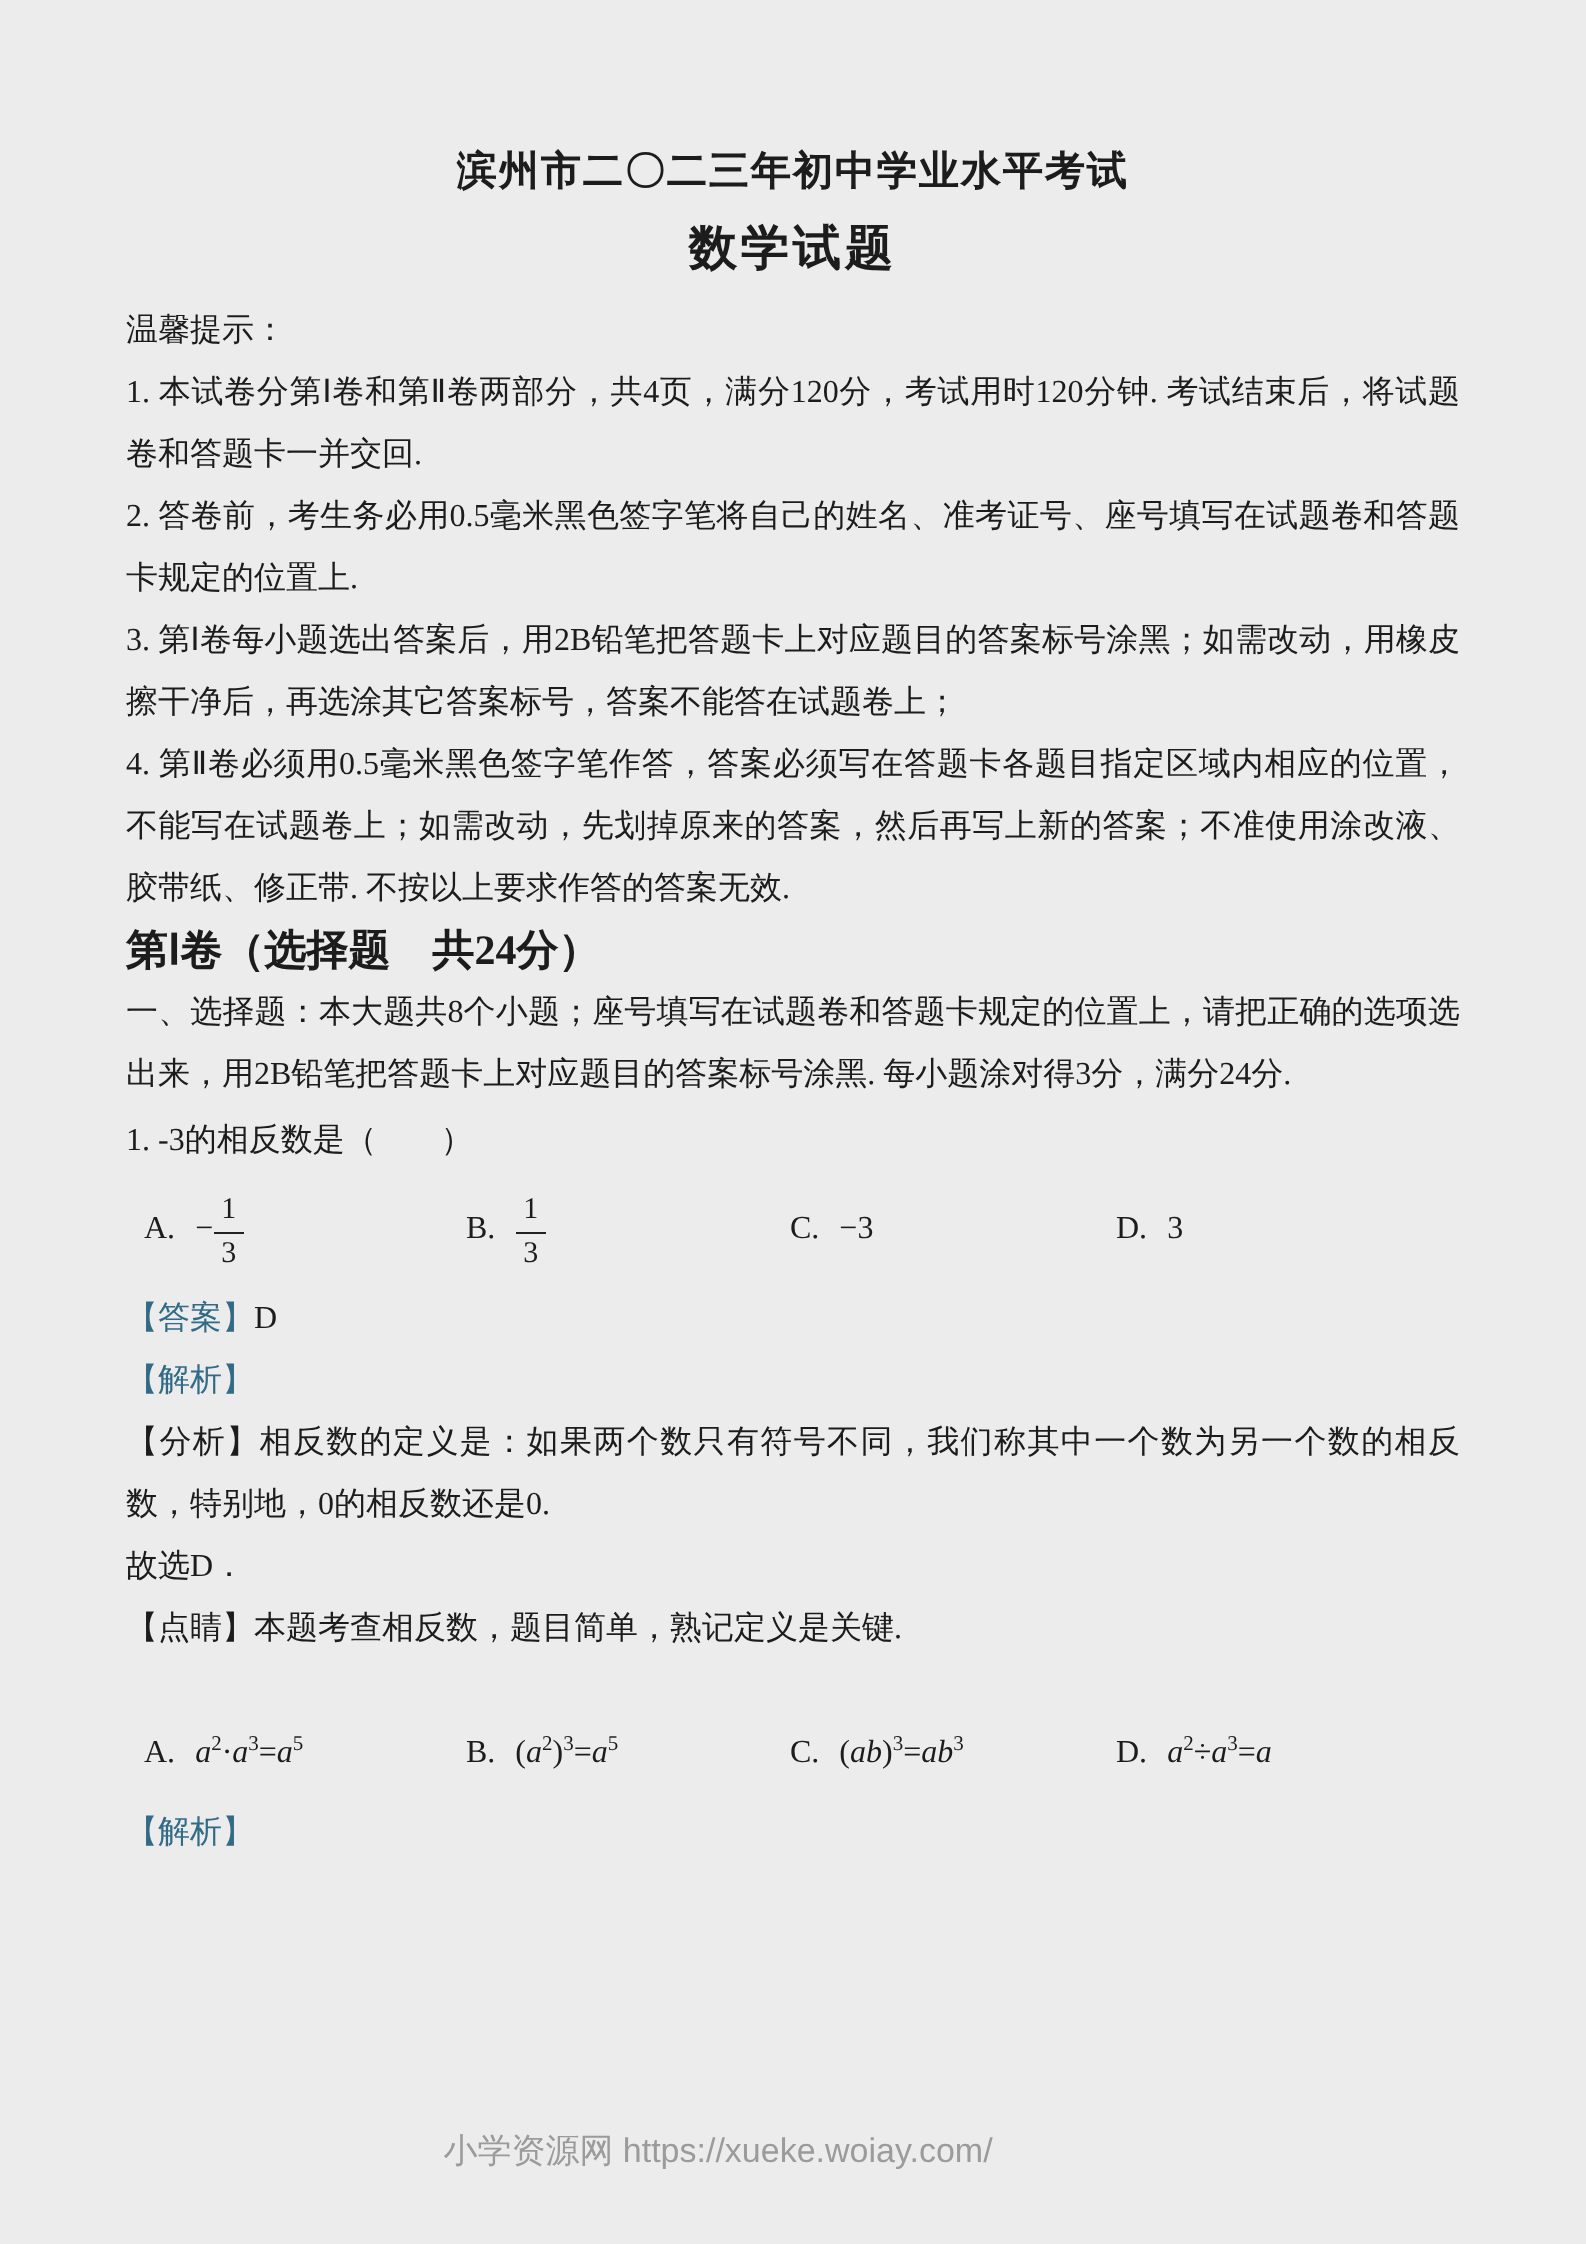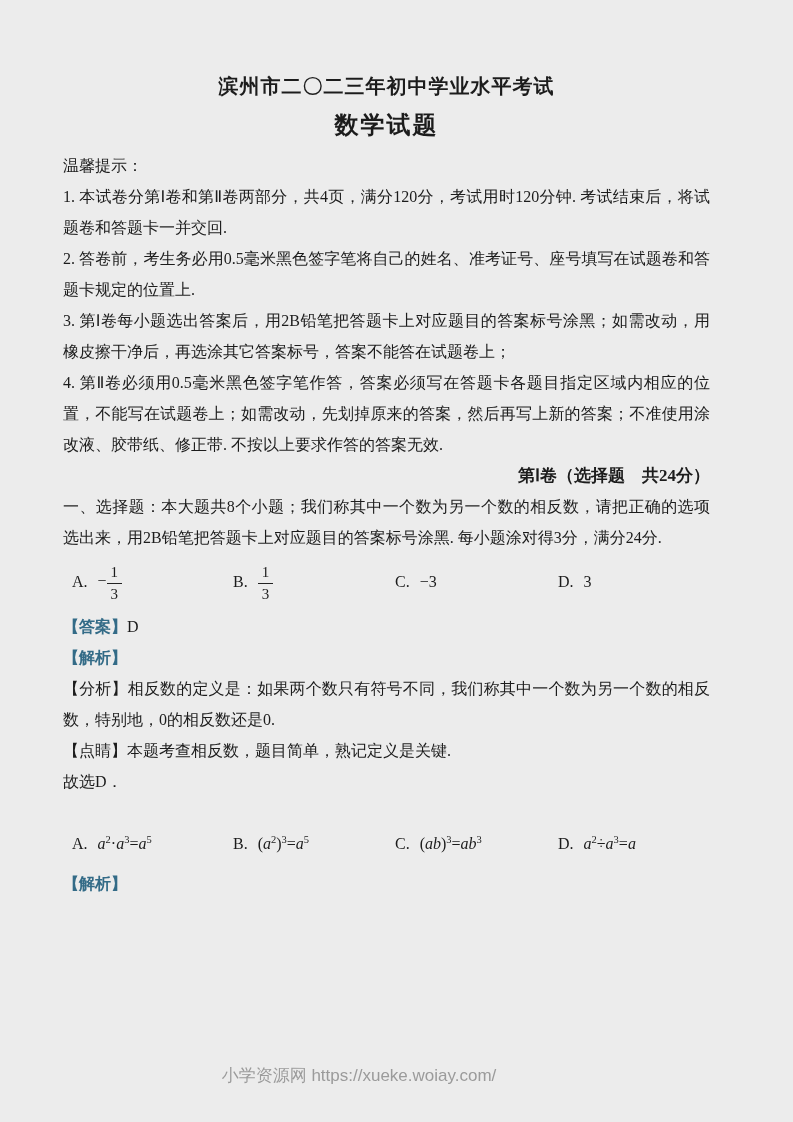--- a/index.html
+++ b/index.html
@@ -4,33 +4,33 @@
 <style>
   html, body { margin: 0; padding: 0; }
   body {
     width: 793px; height: 1122px;
     background: #ececec;
     position: relative;
     font-family: "Liberation Serif", serif;
     color: #1c1c1c;
     overflow: hidden;
   }
-  .doc { padding: 73px 83px 0 63px; }
+  .doc { padding: 73px 63px 0 63px; }
   .title {
     font-size: 20px; font-weight: bold; text-align: center;
     letter-spacing: 1px; margin: 0 0 13px 0; line-height: 26px;
   }
   .subtitle {
     font-size: 24px; font-weight: bold; text-align: center;
     letter-spacing: 2px; margin: 0 0 12px 0; line-height: 26px;
   }
   p { margin: 0; font-size: 16px; line-height: 31px; text-align: justify; }
   .bold { font-weight: normal; }
-  .center-head { text-align: right; font-weight: bold; font-size: 17px; }
-  .accent { color: #336b87; font-weight: bold; }
+  .center-head { text-align: left; font-weight: bold; font-size: 21px; }
+  .accent { color: #336b87; }
   .serif-ans { font-family: "Liberation Serif", serif; }
   .qblock { margin-top: 0; }
   .q2block { margin-top: 28px; }
   .stem { margin-top: 2px; }
   .opt-row {
     display: grid;
     grid-template-columns: 161px 162px 163px 1fr;
     align-items: center;
     padding-left: 9px;
     margin: 5px 0 5px 0;
@@ -63,23 +63,24 @@
   <h1 class="title">滨州市二〇二三年初中学业水平考试</h1>
   <h2 class="subtitle">数学试题</h2>
 
   <p class="bold">温馨提示：</p>
   <p class="bold">1. 本试卷分第Ⅰ卷和第Ⅱ卷两部分，共4页，满分120分，考试用时120分钟. 考试结束后，将试题卷和答题卡一并交回.</p>
   <p class="bold">2. 答卷前，考生务必用0.5毫米黑色签字笔将自己的姓名、准考证号、座号填写在试题卷和答题卡规定的位置上.</p>
   <p class="bold">3. 第Ⅰ卷每小题选出答案后，用2B铅笔把答题卡上对应题目的答案标号涂黑；如需改动，用橡皮擦干净后，再选涂其它答案标号，答案不能答在试题卷上；</p>
   <p class="bold">4. 第Ⅱ卷必须用0.5毫米黑色签字笔作答，答案必须写在答题卡各题目指定区域内相应的位置，不能写在试题卷上；如需改动，先划掉原来的答案，然后再写上新的答案；不准使用涂改液、胶带纸、修正带. 不按以上要求作答的答案无效.</p>
 
   <p class="center-head">第Ⅰ卷（选择题　共24分）</p>
-  <p class="bold">一、选择题：本大题共8个小题；我们称其中一个数为另一个数的相反数，请把正确的选项选出来，用2B铅笔把答题卡上对应题目的答案标号涂黑. 每小题涂对得3分，满分24分.</p>
+  <p class="bold">一、选择题：本大题共8个小题；座号填写在试题卷和答题卡规定的位置上，请把正确的选项选出来，用2B铅笔把答题卡上对应题目的答案标号涂黑. 每小题涂对得3分，满分24分.</p>
 
   <div class="qblock">
+    <p class="stem">1. -3的相反数是（　　）</p>
 
     <div class="opt-row q1optrow">
       <span class="opt">
         <span class="opt-label">A.</span>
         <span class="math"><span>−</span><span class="frac">
               <span class="fnum">1</span>
               <span class="fden">3</span>
             </span></span>
       </span>
       <span class="opt">
@@ -95,22 +96,22 @@
       </span>
       <span class="opt">
         <span class="opt-label">D.</span>
         <span class="math">3</span>
       </span>
     </div>
 
     <p><span class="accent">【答案】</span><span class="serif-ans">D</span></p>
     <p><span class="accent">【解析】</span></p>
     <p>【分析】相反数的定义是：如果两个数只有符号不同，我们称其中一个数为另一个数的相反数，特别地，0的相反数还是0.</p>
+    <p>故选D．</p>
     <p>【点睛】本题考查相反数，题目简单，熟记定义是关键.</p>
-    <p>故选D．</p>
   </div>
 
   <div class="q2block">
 
     <div class="opt-row q2optrow">
       <span class="opt">
         <span class="opt-label">A.</span>
         <span class="math"><span></span><span class="vi">a</span><sup>2</sup><span>·</span><span class="vi">a</span><sup>3</sup><span>=</span><span class="vi">a</span><sup>5</sup></span>
       </span>
       <span class="opt">

